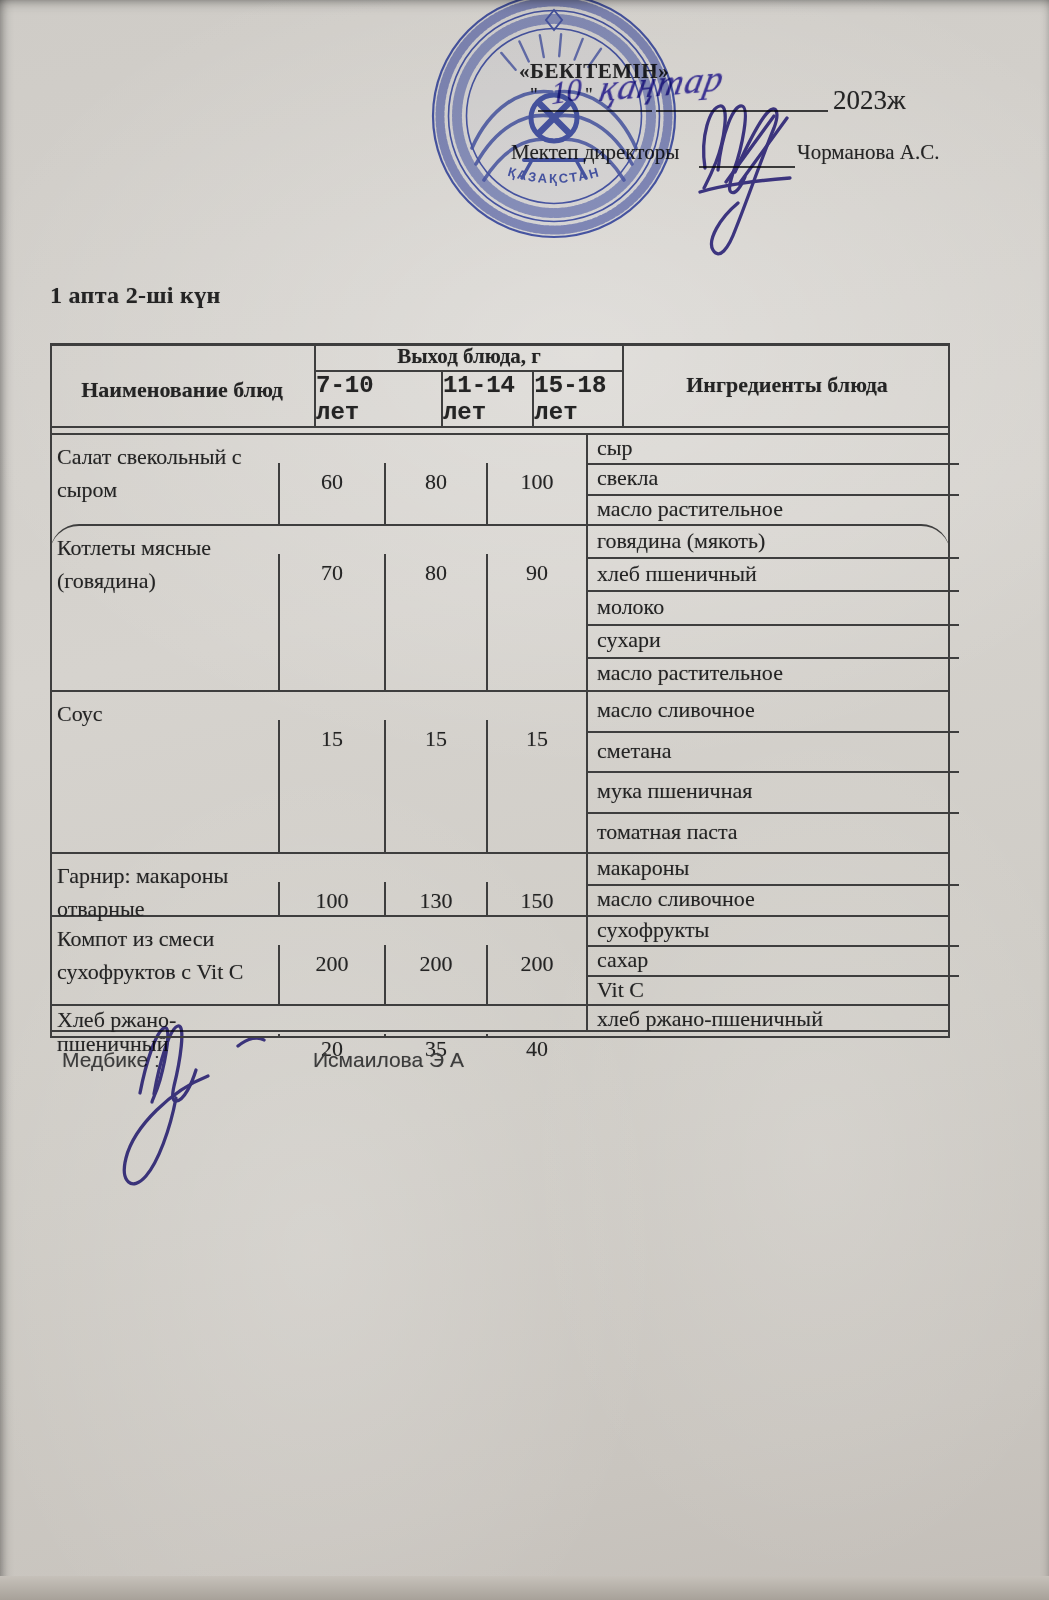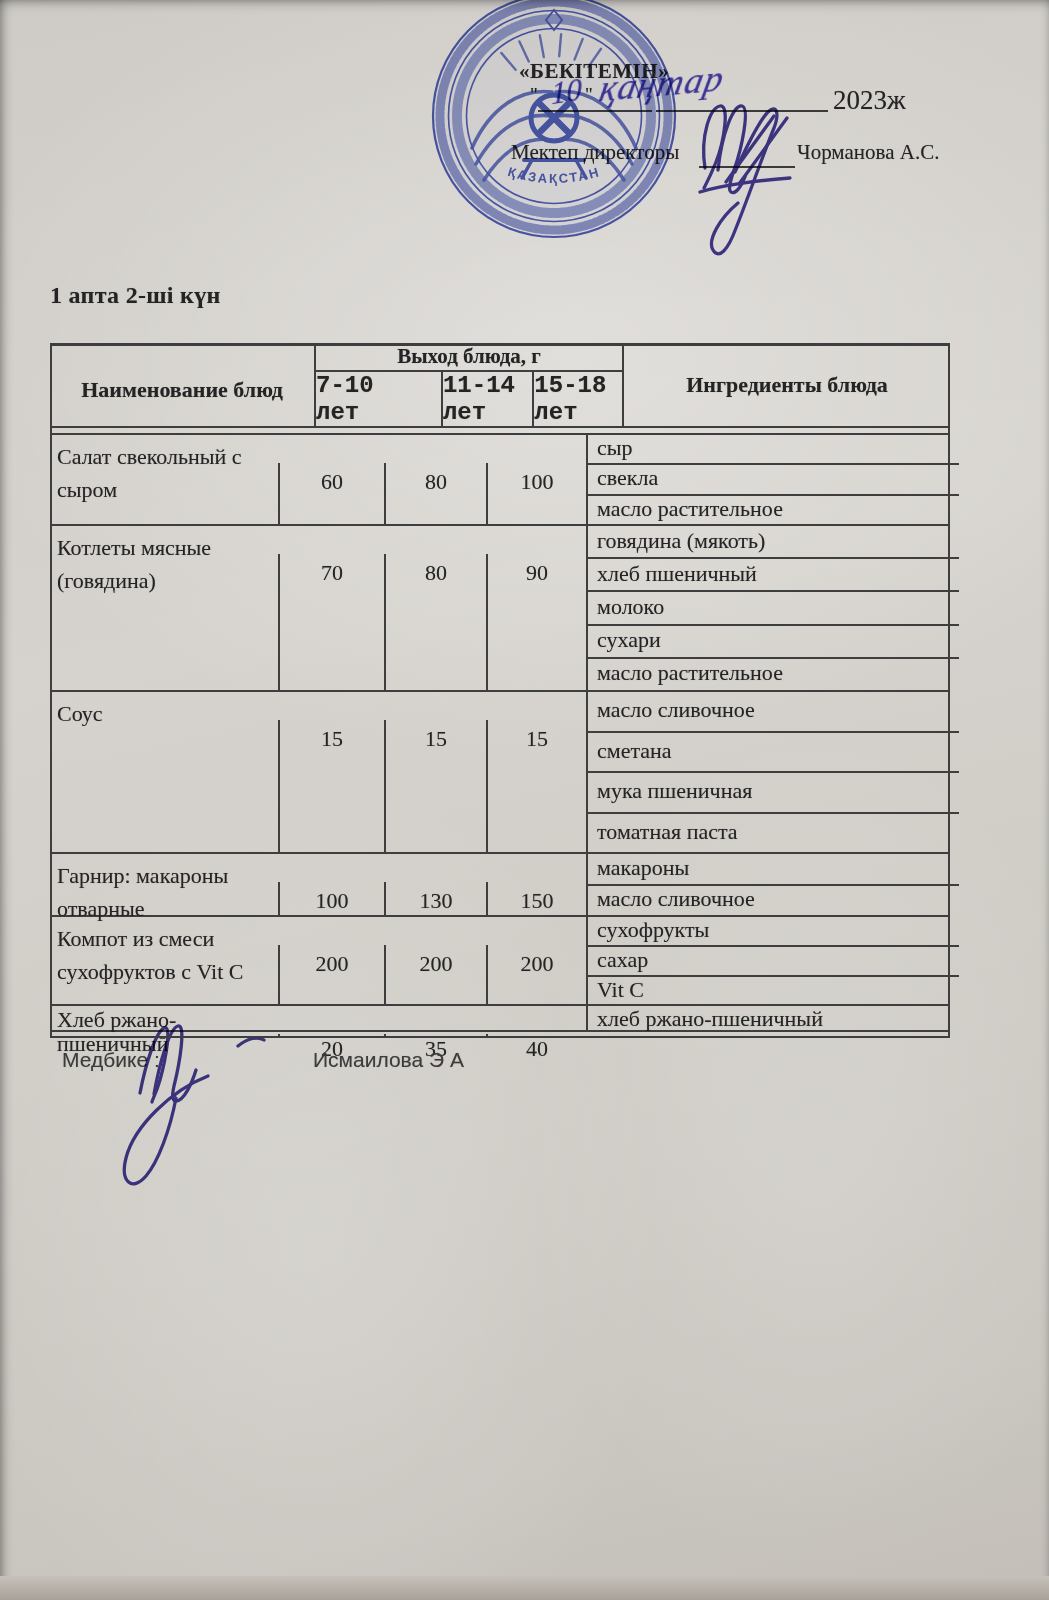--- a/index.html
+++ b/index.html
@@ -78,21 +78,21 @@
   .menu-row{display:flex;border-top:2.5px solid var(--line);}
   .menu-row:first-child{border-top:none;}
   .menu-body .menu-row + .menu-row{border-top:2.5px solid var(--line);}
   .menu-row:last-child{border-bottom:2px solid var(--line);}
   .c-name{width:228px;padding:5px 8px 0 7px;line-height:1.5;}
   .c-val{display:flex;justify-content:center;align-items:flex-start;padding-top:6px;border-left:2px solid var(--line);margin-top:28px;}
   .c-v1{width:106px;}.c-v2{width:102px;}.c-v3{width:100px;}
   .c-ing{flex:1;border-left:2px solid var(--line);display:flex;flex-direction:column;}
   .sub{flex:1 0 0;display:flex;align-items:center;padding:0 4px 2px 9px;border-bottom:2px solid var(--line);width:calc(100% + 9px);}
   .sub:last-child{border-bottom:none;width:100%;}
-  .r0{height:91px;}.r1{height:166px;}.r2{height:162px;}.r3{height:63px;}.r4{height:89px;}
+  .r0{height:91px;}.r1{height:166px;border-radius:29px;}.r2{height:162px;}.r3{height:63px;}.r4{height:89px;}
   .r5{height:28px;}
   .r5 .c-name{padding-top:2px;line-height:1.1;}
   .r5 .c-val{padding-top:2px;}
   .r5 .sub{padding-bottom:0;}
 
   
   .nurse-label{left:62px;top:1048px;font-size:21px;font-family:"Liberation Sans",sans-serif;color:#3c3c3c;}
   .nurse-name{left:313px;top:1048px;font-size:21px;font-family:"Liberation Sans",sans-serif;color:#3c3c3c;}
 
   

